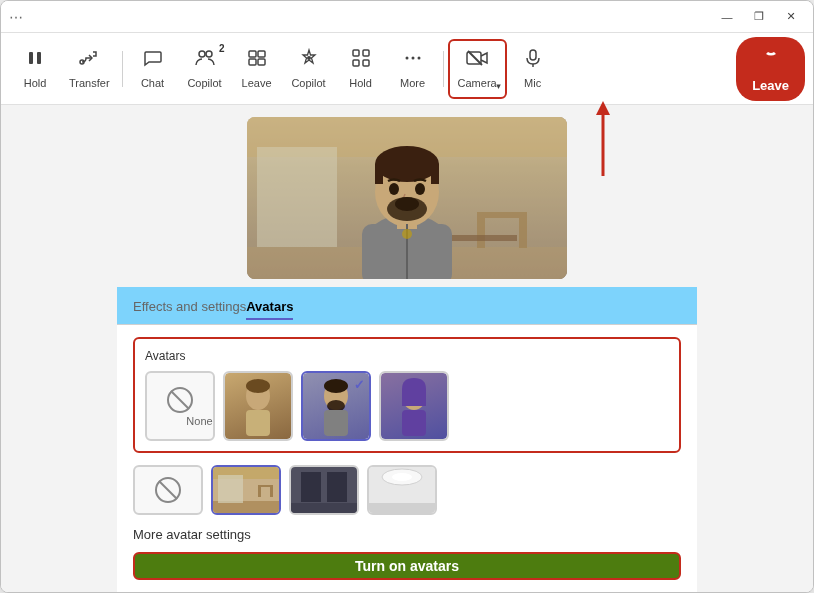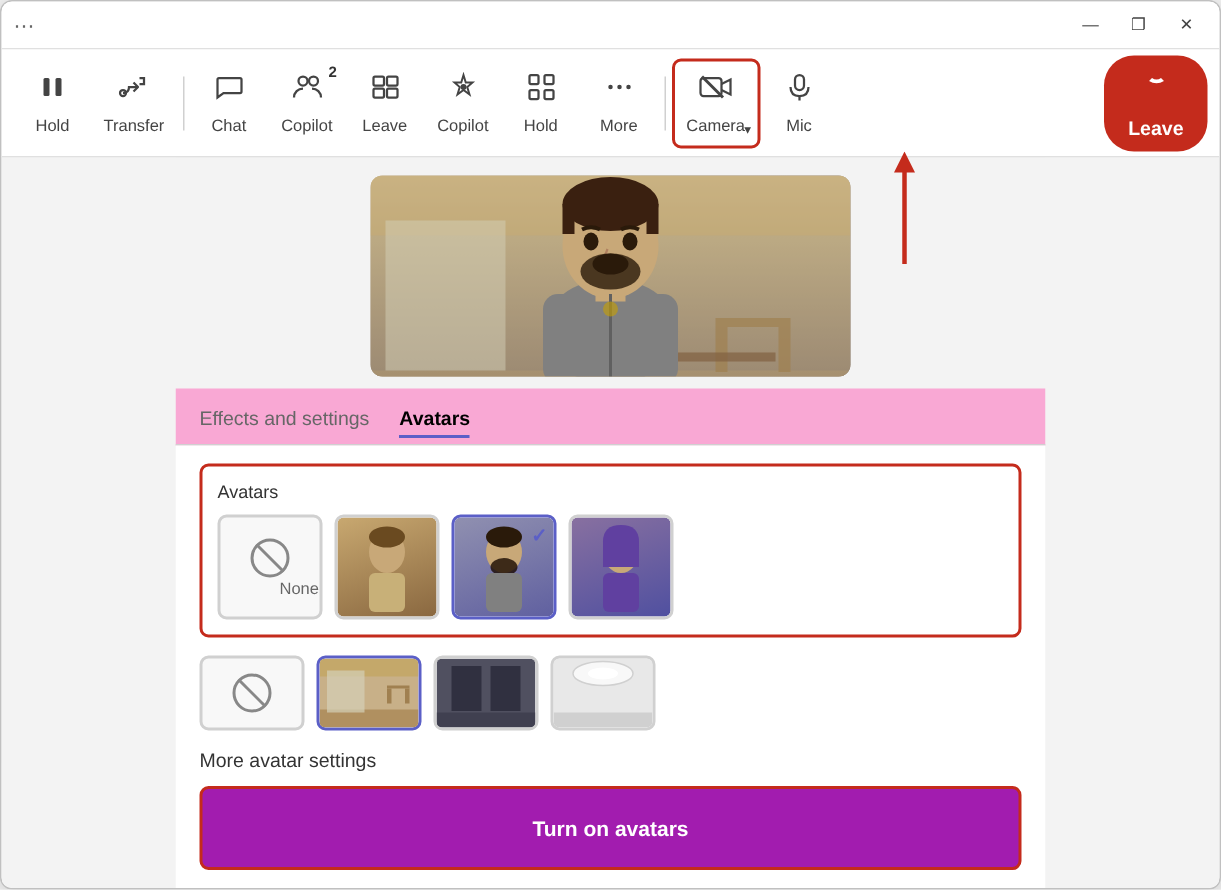--- a/index.html
+++ b/index.html
@@ -157,24 +157,23 @@
     .video-bg {
       position: absolute;
       inset: 0;
       background: 
         linear-gradient(to bottom, #d4c4a0 0%, #b8a882 30%, #8a7a6a 100%);
     }
 
     
     .panel-tabs {
       display: flex;
-      gap: 20px;
       padding: 8px 16px 4px 16px;
       border-bottom: 1px solid #d0d0d0;
-      background: #f9a8d4;
+      background: #7dd3fc;
     }
     .panel-tab {
       font-size: 13px;
       color: #666;
       cursor: pointer;
       padding: 4px 0;
       border-bottom: 2px solid transparent;
     }
     .panel-tab.active {
       color: #000;
@@ -264,22 +263,22 @@
 
     
     .more-settings-label {
       font-size: 13px;
       color: #333;
       margin-bottom: 10px;
     }
 
     .turn-on-btn {
       width: 100%;
-      padding: 18px;
-      background: #a21caf;
+      padding: 4px;
+      background: #4d7c0f;
       color: white;
       border: 2px solid #c42b1c;
       border-radius: 6px;
       font-size: 14px;
       font-weight: 600;
       cursor: pointer;
       text-align: center;
     }
 
     

